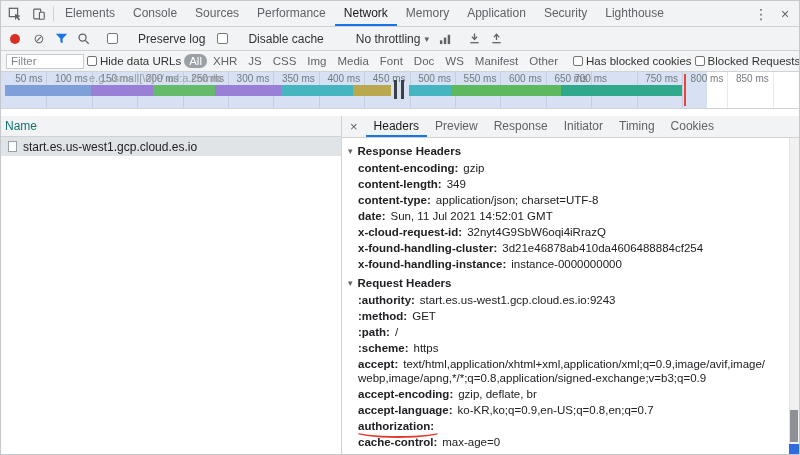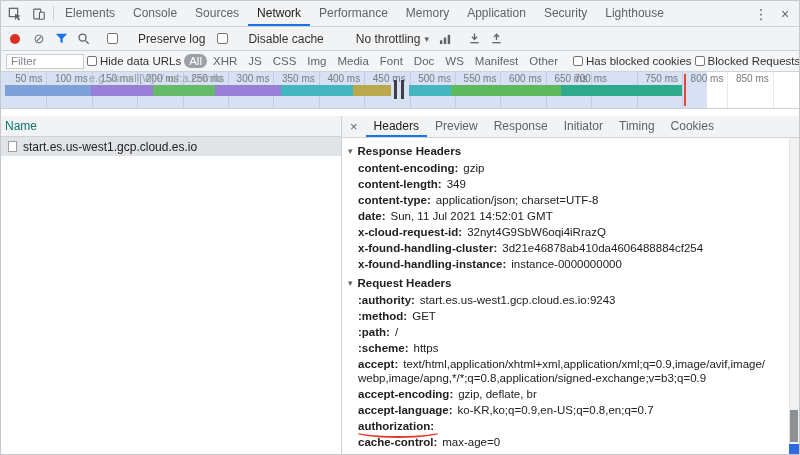--- a/index.html
+++ b/index.html
@@ -99,26 +99,26 @@
         </div>
 
         <div class="tab">
           <span>Console</span>
         </div>
 
         <div class="tab">
           <span>Sources</span>
         </div>
 
+        <div class="tab">
+          <span>Performance</span>
+        </div>
+
         <div class="tab active">
           <span>Network</span>
-        </div>
-
-        <div class="tab">
-          <span>Performance</span>
         </div>
 
         <div class="tab">
           <span>Memory</span>
         </div>
 
         <div class="tab">
           <span>Application</span>
         </div>
 

